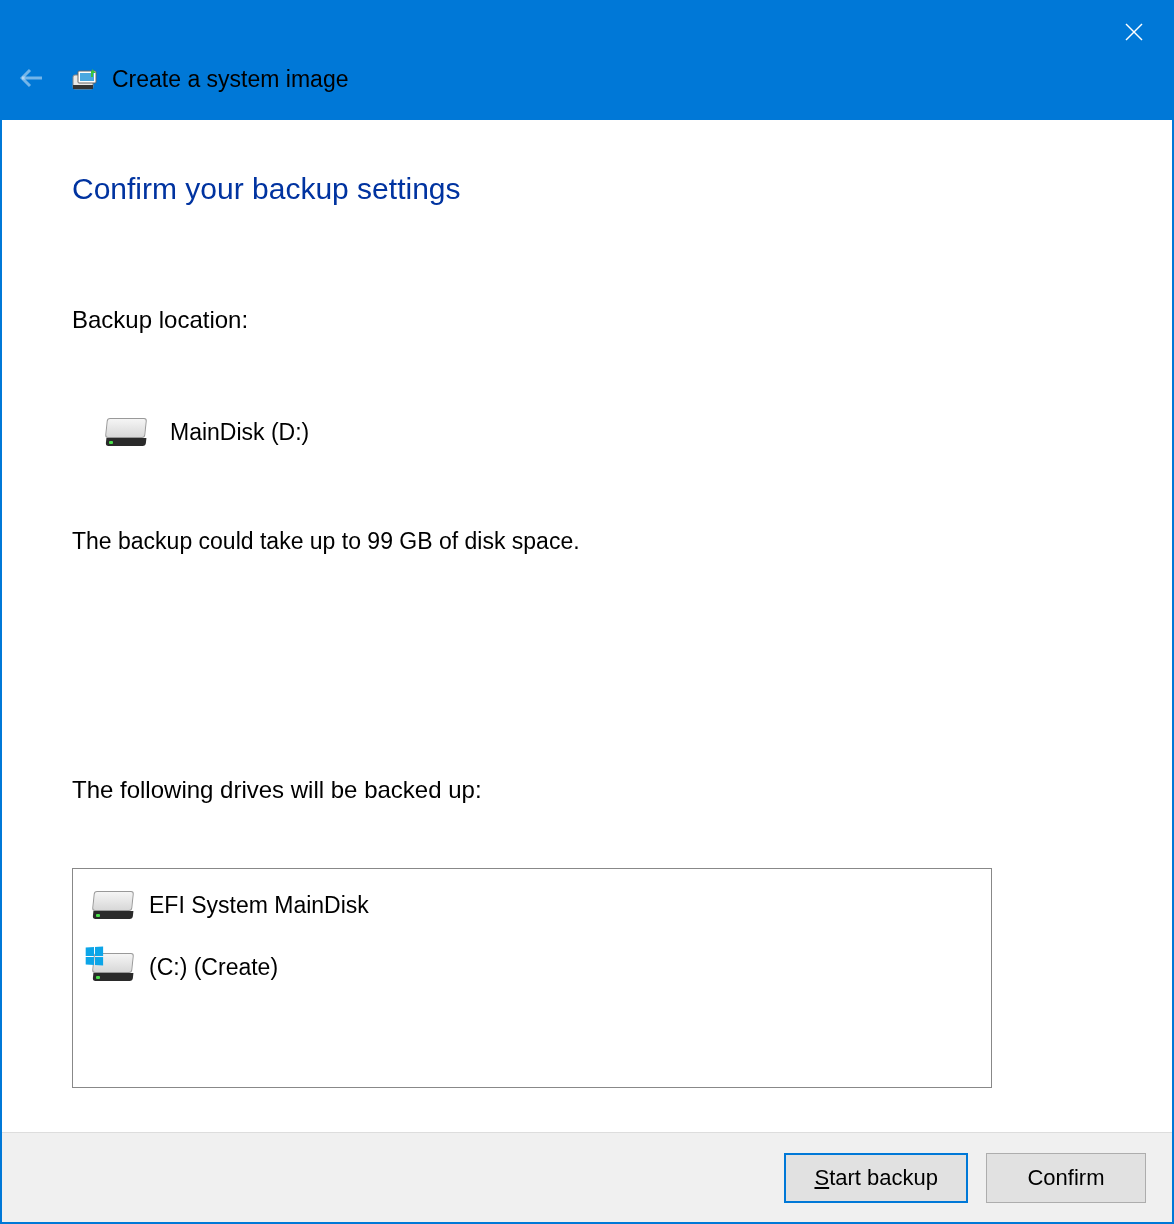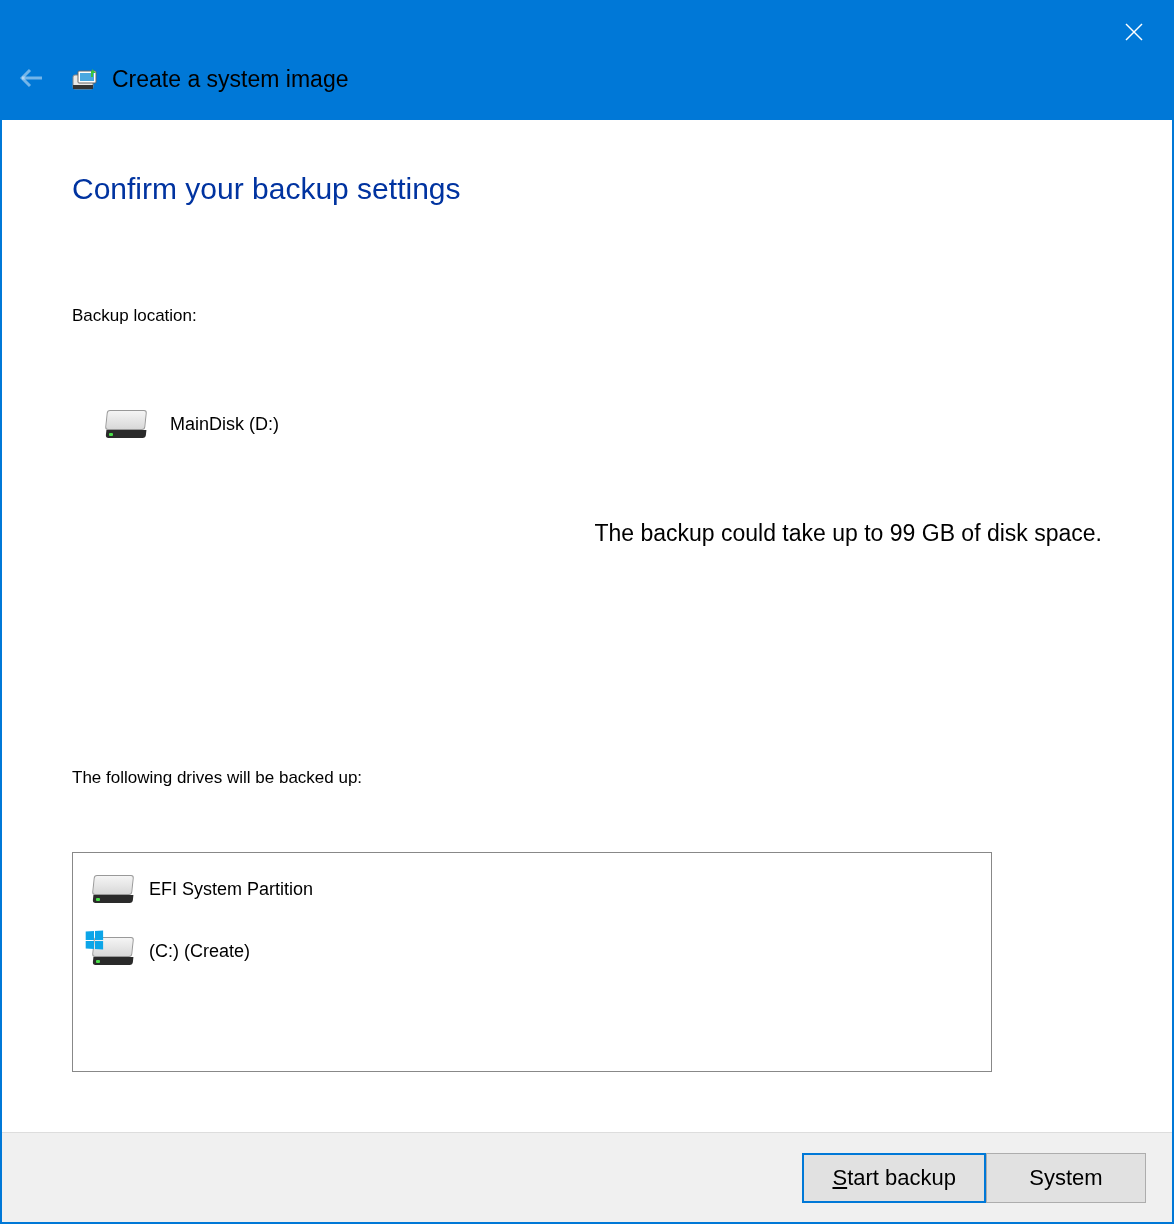--- a/index.html
+++ b/index.html
@@ -74,21 +74,21 @@
       flex-direction: column;
       gap: 44px;
     }
     .heading {
       color: #0033a0;
       font-size: 30px;
       font-weight: 400;
       margin-bottom: 56px;
     }
     .section-label {
-      font-size: 17px;
+      font-size: 24px;
       color: #000;
       margin-bottom: 40px;
     }
     .location-row {
       display: flex;
       align-items: center;
       margin-left: 32px;
       margin-bottom: 38px;
     }
     .disk-icon {
@@ -137,28 +137,27 @@
       grid-template-columns: 1fr 1fr;
       grid-template-rows: 1fr 1fr;
       gap: 1px;
       z-index: 2;
       transform: perspective(50px) rotateY(-15deg);
     }
     .disk-icon.windows .winlogo div {
       background: #0ca5e8;
     }
     .location-text, .drive-text {
-      font-size: 18px;
+      font-size: 23px;
       color: #000;
     }
     .space-text {
       font-size: 23px;
       color: #000;
       margin-bottom: 150px;
-      text-align: right;
     }
     .drives-box {
       border: 1px solid #888;
       width: 920px;
       height: 220px;
       padding: 12px 18px;
     }
     .drive-row {
       display: flex;
       align-items: center;
@@ -168,20 +167,21 @@
     .drive-row .disk-icon {
       margin-right: 14px;
     }
     .footer {
       background: #f0f0f0;
       height: 90px;
       display: flex;
       align-items: center;
       justify-content: flex-end;
       padding-right: 26px;
+      gap: 18px;
       border-top: 1px solid #ddd;
     }
     .btn {
       height: 50px;
       padding: 0 28px;
       font-size: 22px;
       font-family: inherit;
       background: #e1e1e1;
       border: 1px solid #adadad;
       cursor: pointer;
@@ -245,36 +245,36 @@
 
     <div class="section-label" style="margin-bottom:20px;margin-top:27px;">The following drives will be backed up:</div>
 
     <div class="drives-box">
       <div class="drive-row">
         <span class="disk-icon">
           <span class="body"></span>
             <span class="side"></span>
             <span class="dot"></span>
         </span>
-        <span class="drive-text">EFI System Partition</span>
+        <span class="drive-text">EFI System MainDisk</span>
       </div>
       <div class="drive-row">
         <span class="disk-icon windows">
           <span class="winlogo">
               <div></div>
               <div></div>
               <div></div>
               <div></div>
             </span>
           <span class="body"></span>
             <span class="side"></span>
             <span class="dot"></span>
         </span>
         <span class="drive-text">(C:) (Create)</span>
       </div>
     </div>
   </div>
 
   <div class="footer">
     <button class="btn primary"><span style="text-decoration:underline;">S</span><span>tart backup</span></button>
-    <button class="btn">System</button>
+    <button class="btn">Confirm</button>
   </div>
 </div>
 
 </body></html>

